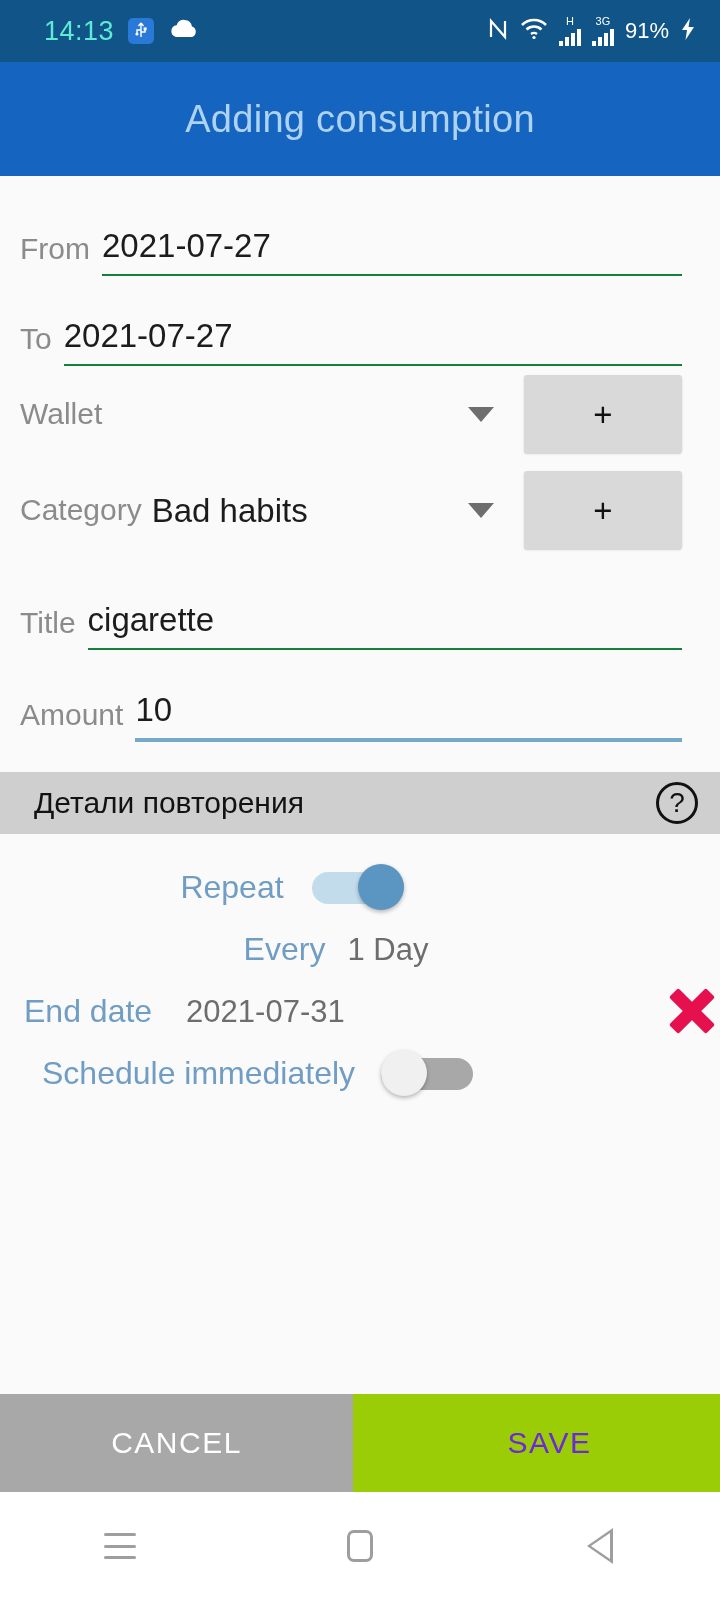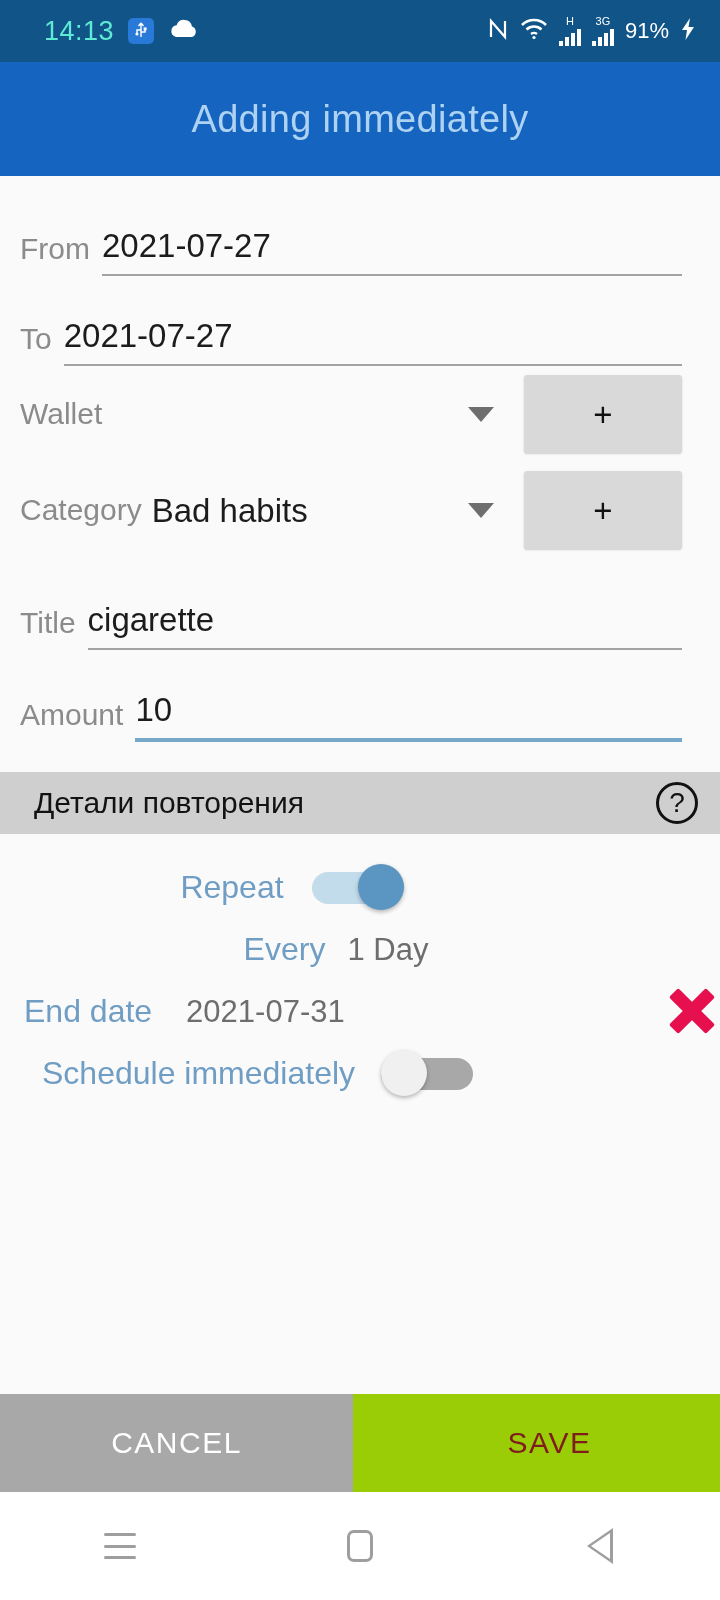--- a/index.html
+++ b/index.html
@@ -128,21 +128,21 @@
     font-size: 33px;
     line-height: 1;
     padding-bottom: 12px;
     white-space: nowrap;
   }
   .field {
     flex: 1;
     margin-left: 12px;
     display: flex;
     align-items: flex-end;
-    border-bottom: 2px solid #a3a3a3;
+    border-bottom: 2px solid #15803d;
     min-height: 56px;
     box-sizing: border-box;
   }
   .field.focused {
     border-bottom: 4px solid #76a9c9;
   }
   .row-date { height: 88px; }
   .row-select { height: 92px; align-items: center; }
 
   .select-wrap {
@@ -304,21 +304,21 @@
     color: #ffffff;
     border: none;
     font-size: 30px;
     letter-spacing: 1.5px;
     cursor: pointer;
     font-family: "Liberation Sans", sans-serif;
   }
   .btn-save {
     flex: 1;
     background: #9acd05;
-    color: #7f1d1d;
+    color: #6d28d9;
     border: none;
     font-size: 30px;
     letter-spacing: 1.5px;
     cursor: pointer;
     font-family: "Liberation Sans", sans-serif;
     padding-left: 32px;
   }
 
   
   .navbar {
@@ -426,21 +426,21 @@
       <span class="sb-batt">91%</span>
       <span>
         <svg width="16" height="24" viewBox="0 0 16 24">
             <path d="M10 1 L2 13 L7 13 L5.5 23 L14 10 L8.5 10 Z" fill="#ffffff"></path>
           </svg>
       </span>
     </div>
   </div>
 
   <div class="appbar">
-    <span class="appbar-title">Adding immediately</span>
+    <span class="appbar-title">Adding consumption</span>
   </div>
 
   <div class="form">
 
     <div class="row row-date" style="height:92px">
       <span class="label">From</span>
       <span class="field">
         <span class="value">2021-07-27</span>
       </span>
     </div>

